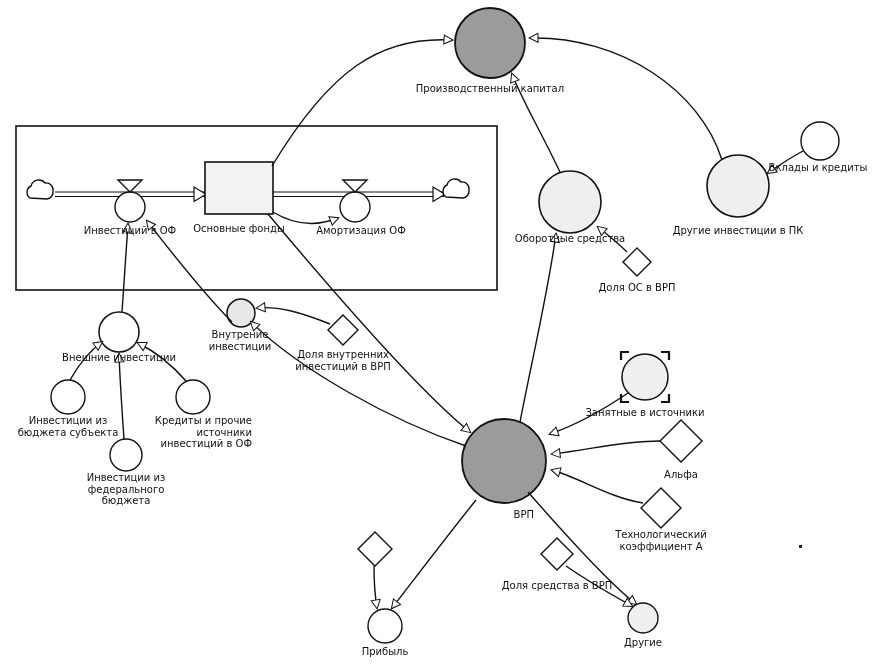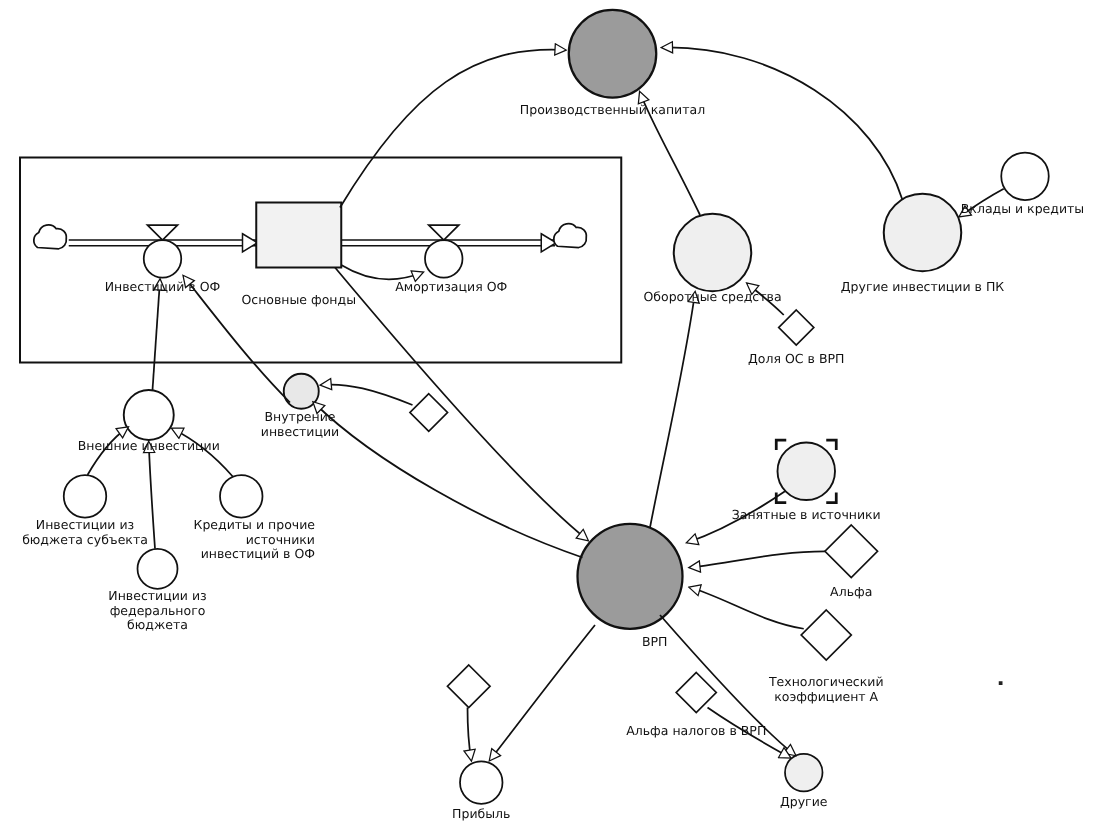--- a/index.html
+++ b/index.html
@@ -116,21 +116,21 @@
   <div class="lbl" style="left:390px;top:83px;width:200px;">Производственный капитал</div>
 
   <div class="lbl" style="left:500px;top:233px;width:140px;">Оборотные средства</div>
 
   <div class="lbl" style="left:577px;top:282px;width:120px;">Доля ОС в ВРП</div>
 
   <div class="lbl" style="left:663px;top:225px;width:150px;">Другие инвестиции в ПК</div>
 
   <div class="lbl" style="left:753px;top:162px;width:130px;">Вклады и кредиты</div>
 
-  <div class="lbl" style="left:174px;top:235px;width:130px;text-align:center;">Основные фонды</div>
+  <div class="lbl" style="left:174px;top:223px;width:130px;text-align:center;">Основные фонды</div>
 
   <div class="lbl" style="left:65px;top:225px;width:130px;">Инвестиций в ОФ</div>
 
   <div class="lbl" style="left:296px;top:225px;width:130px;">Амортизация ОФ</div>
 
   <div class="lbl" style="left:44px;top:352px;width:150px;">Внешние инвестиции</div>
 
   <div class="lbl" style="left:3px;top:415px;width:130px;">Инвестиции из
 бюджета субъекта</div>
 
@@ -138,30 +138,32 @@
 источники
 инвестиций в ОФ</div>
 
   <div class="lbl" style="left:66px;top:472px;width:120px;">Инвестиции из
 федерального
 бюджета</div>
 
   <div class="lbl" style="left:190px;top:329px;width:100px;">Внутрение
 инвестиции</div>
 
+  <div class="lbl" style="left:283px;top:349px;width:120px;">Доля внутренних
+инвестиций в ВРП</div>
 
   <div class="lbl" style="left:474px;top:509px;width:60px;text-align:right;">ВРП</div>
 
   <div class="lbl" style="left:575px;top:407px;width:140px;">Занятные в источники</div>
 
   <div class="lbl" style="left:641px;top:469px;width:80px;">Альфа</div>
 
-  <div class="lbl" style="left:601px;top:529px;width:120px;margin-top:12px;">Технологический
+  <div class="lbl" style="left:601px;top:529px;width:120px;">Технологический
 коэффициент А</div>
 
-  <div class="lbl" style="left:497px;top:580px;width:120px;">Альфа налогов в ВРП</div>
+  <div class="lbl" style="left:497px;top:580px;width:120px;">Доля средства в ВРП</div>
 
   <div class="lbl" style="left:608px;top:637px;width:70px;">Другие</div>
 
 
   <div class="lbl" style="left:350px;top:646px;width:70px;">Прибыль</div>
 
 </div>
 
 </body></html>

